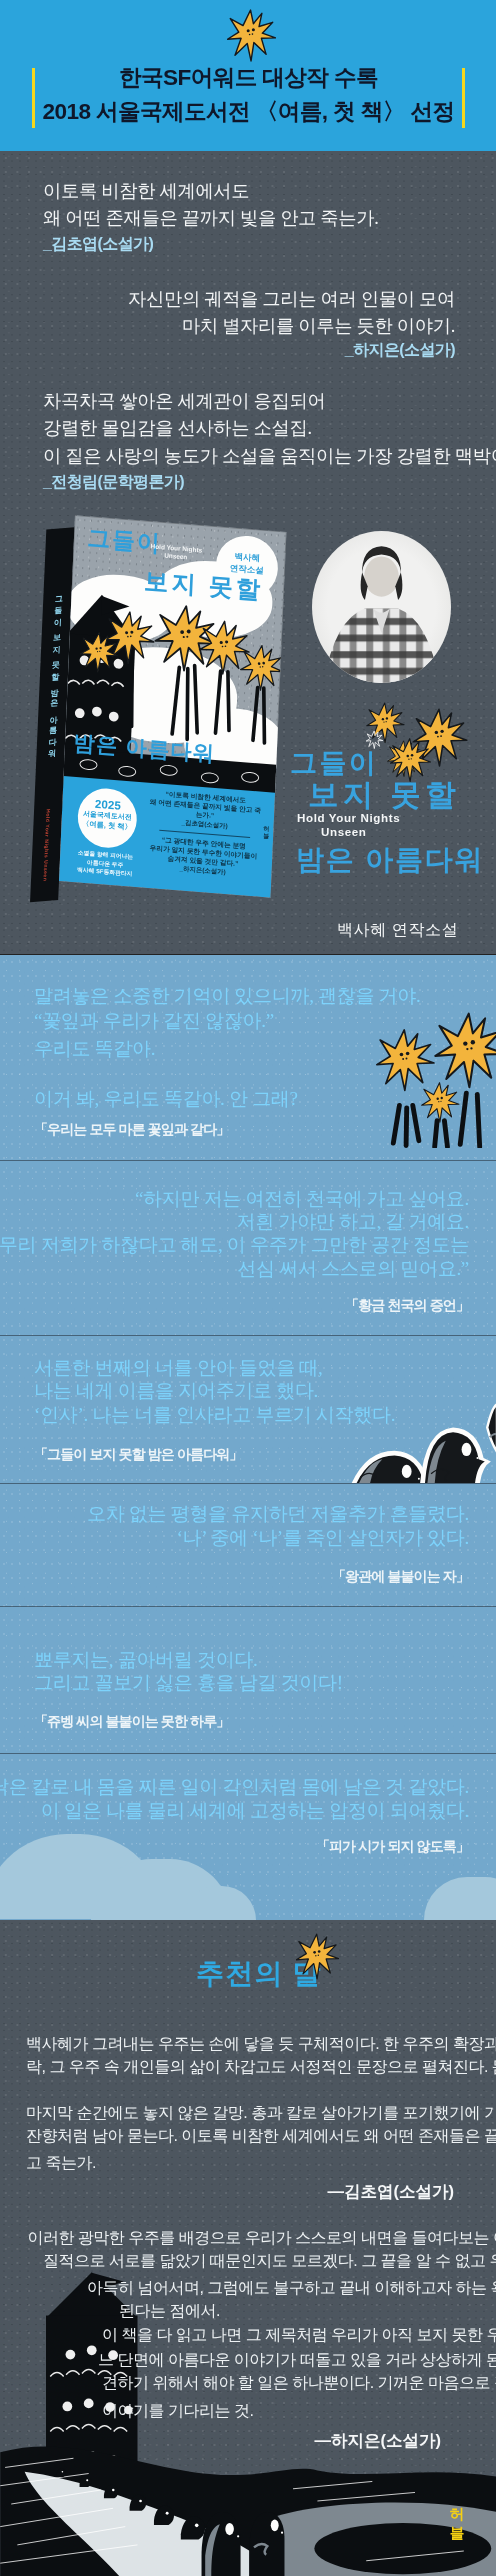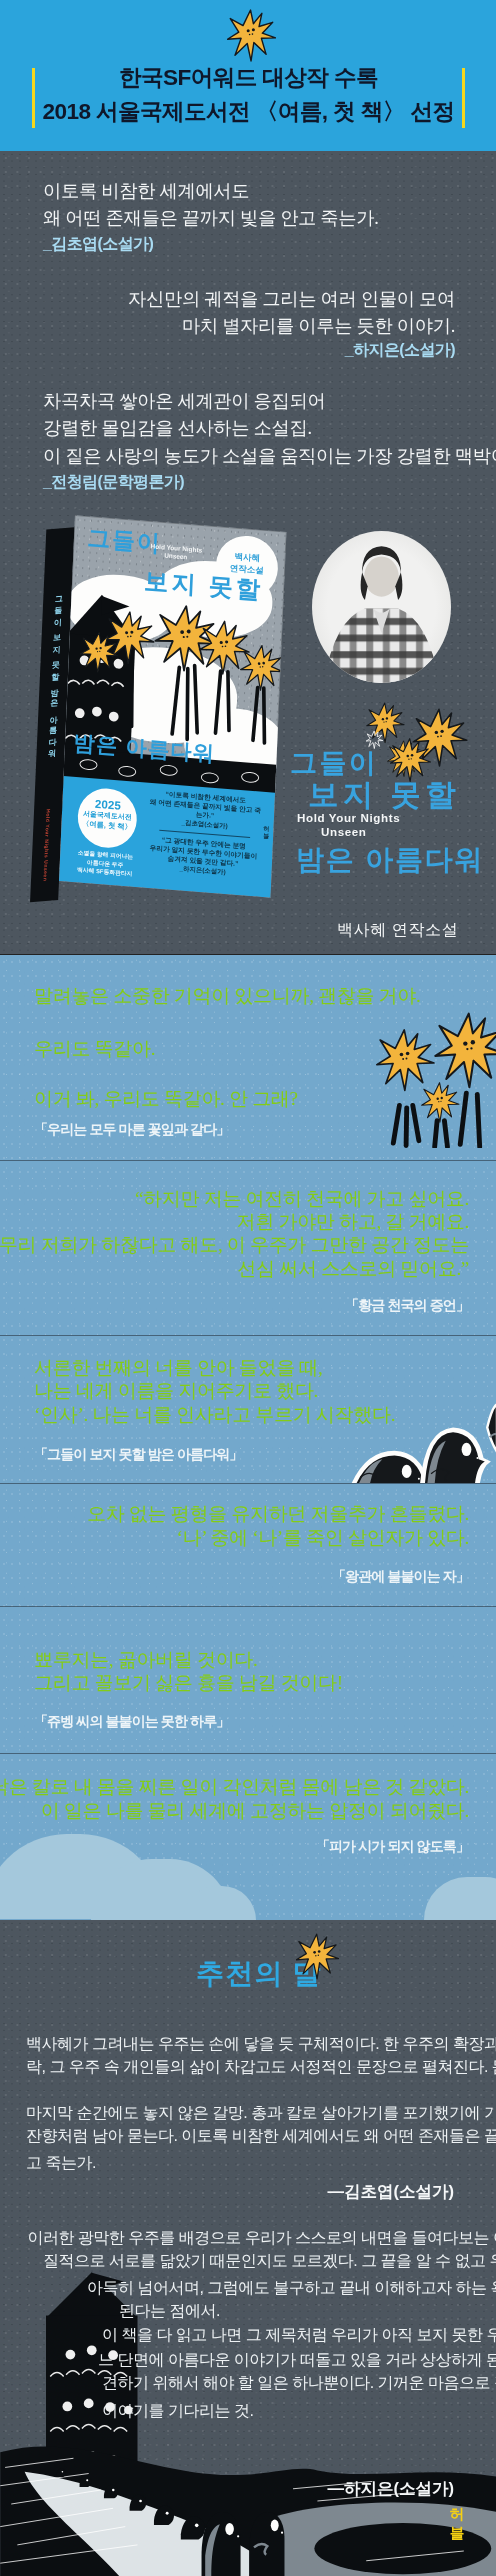--- a/index.html
+++ b/index.html
@@ -22,21 +22,21 @@
     background-image:radial-gradient(rgba(40,48,56,.28) 0.6px,transparent 0.7px),
       radial-gradient(rgba(255,255,255,.28) 0.6px,transparent 0.7px);
     background-size:6.7px 8px,10.4px 9.1px;}
   
   .banner-line{width:100%;text-align:center;font-weight:bold;color:#0f172a;letter-spacing:-0.6px;}
   .banner-bar{width:3px;height:60px;background:#f6d71c;}
   
   .dq{font-family:"Liberation Serif",serif;font-size:18.3px;color:#f3f5f6;letter-spacing:-0.3px;}
   .dq-author{font-size:16px;font-weight:bold;color:#a9dbf2;letter-spacing:-0.6px;}
   
-  .lq{font-family:"Liberation Serif",serif;font-size:19px;color:#84cc16;letter-spacing:-0.3px;}
+  .lq{font-family:"Liberation Serif",serif;font-size:19px;color:#7dd3fc;letter-spacing:-0.3px;}
   .lq-src{font-size:14px;font-weight:bold;color:#edf4f8;letter-spacing:-0.9px;}
   .divider{left:0;width:497px;height:1.2px;background:rgba(32,42,52,.55);}
   .r{text-align:right;}
   
   .rec-line{font-size:16px;color:#eef2f4;letter-spacing:-0.5px;}
   .rec-author{font-size:16.5px;font-weight:bold;color:#f5f7f8;}
   
   .cover-title{font-weight:bold;color:#2f9fdb;}
   .cloud{background:#fdfdfc;border-radius:48%;}
   .bandtxt{color:#0e3347;font-weight:bold;text-align:center;}
@@ -242,20 +242,21 @@
         <line x1="166" y1="152" x2="170" y2="238"></line>
       <line x1="100" y1="195" x2="96" y2="238"></line>
         <line x1="112" y1="195" x2="117" y2="238"></line>
     </g>
     <use href="#starb" transform="translate(0,45) scale(0.92)"></use>
     <use href="#starb" transform="translate(96,18) scale(1.12)"></use>
     <use href="#starb" transform="translate(74,132) scale(0.60)"></use>
   </svg>
 
   <div class="abs lq nw" style="left:34px;top:983px;">말려놓은 소중한 기억이 있으니까, 괜찮을 거야.</div>
+  <div class="abs lq nw" style="left:34px;top:1008px;">“꽃잎과 우리가 같진 않잖아.”</div>
   <div class="abs lq nw" style="left:34px;top:1036px;">우리도 똑같아.</div>
   <div class="abs lq nw" style="left:34px;top:1086px;">이거 봐, 우리도 똑같아. 안 그래?</div>
   <div class="abs lq-src nw" style="left:34px;top:1121px;">「우리는 모두 마른 꽃잎과 같다」</div>
   <div class="abs divider" style="top:1160px;"></div>
 
   <div class="abs lq nw r" style="right:28px;top:1186px;">“하지만 저는 여전히 천국에 가고 싶어요.</div>
   <div class="abs lq nw r" style="right:28px;top:1209px;">저흰 가야만 하고, 갈 거예요.</div>
   <div class="abs lq nw r" style="right:28px;top:1232px;">아무리 저희가 하찮다고 해도, 이 우주가 그만한 공간 정도는</div>
   <div class="abs lq nw r" style="right:28px;top:1256px;">선심 써서 스스로의 믿어요.”</div>
   <div class="abs lq-src nw r" style="right:28px;top:1297px;">「황금 천국의 증언」</div>
@@ -402,18 +403,18 @@
   <div class="abs rec-author nw r" style="right:43px;top:2181px;">—김초엽(소설가)</div>
 
   <div class="abs rec-line nw" style="left:27.4px;top:2228px;">이러한 광막한 우주를 배경으로 우리가 스스로의 내면을 들여다보는 이유는 둘이 본</div>
   <div class="abs rec-line nw" style="left:43px;top:2251px;">질적으로 서로를 닮았기 때문인지도 모르겠다. 그 끝을 알 수 없고 우리의 이해를</div>
   <div class="abs rec-line nw" style="left:87px;top:2278px;">아득히 넘어서며, 그럼에도 불구하고 끝내 이해하고자 하는 욕망을 품게</div>
   <div class="abs rec-line nw" style="left:119px;top:2301px;">된다는 점에서.</div>
   <div class="abs rec-line nw" style="left:102px;top:2325px;">이 책을 다 읽고 나면 그 제목처럼 우리가 아직 보지 못한 우주의 어</div>
   <div class="abs rec-line nw" style="left:98px;top:2350px;">느 단면에 아름다운 이야기가 떠돌고 있을 거라 상상하게 된다. 그걸 발</div>
   <div class="abs rec-line nw" style="left:102px;top:2373px;">견하기 위해서 해야 할 일은 하나뿐이다. 기꺼운 마음으로 작가의 다음</div>
   <div class="abs rec-line nw" style="left:102px;top:2401px;">이야기를 기다리는 것.</div>
-  <div class="abs rec-author nw r" style="right:43px;top:2430px;margin-top:48px;">—하지은(소설가)</div>
+  <div class="abs rec-author nw r" style="right:56px;top:2430px;">—하지은(소설가)</div>
 
   <div class="abs" style="left:447px;top:2496px;writing-mode:vertical-rl;font-size:14.6px;font-weight:bold;color:#f5d013;letter-spacing:4.9px;">허블</div>
 
 </div>
 
 
 </body></html>

